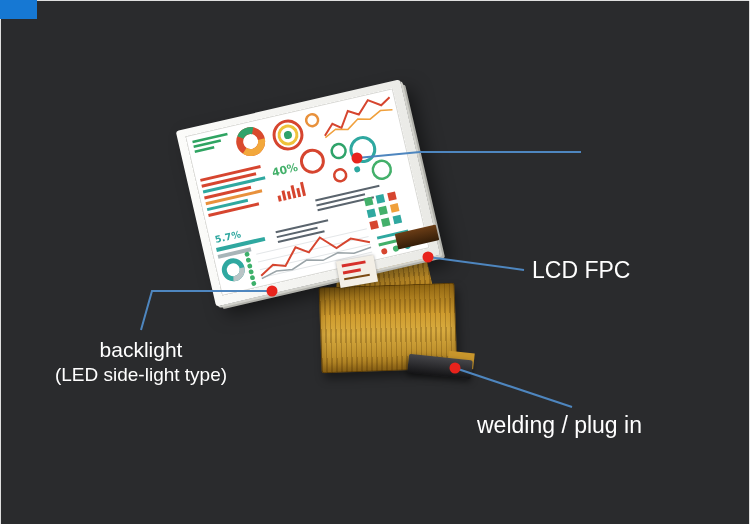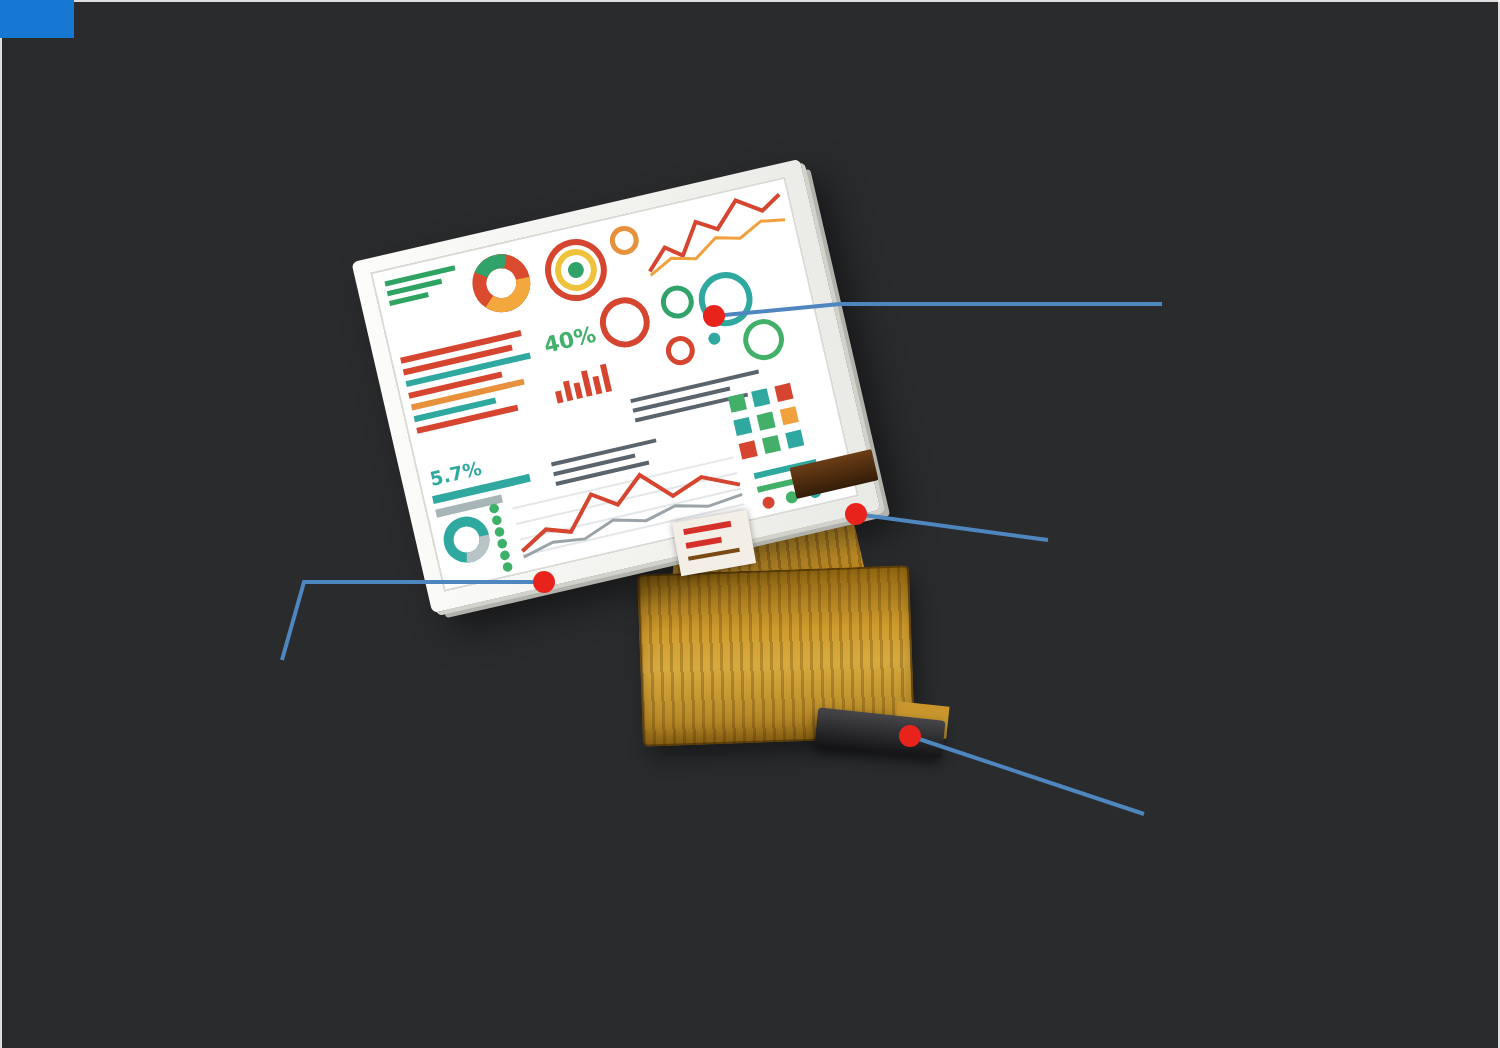--- a/index.html
+++ b/index.html
@@ -233,14 +233,20 @@
     <g>
       <polyline points="272,291 152,291 141,330"></polyline>
       <circle cx="272" cy="291" r="5.5"></circle>
     </g>
     <g>
       <polyline points="455,368 572,407"></polyline>
       <circle cx="455" cy="368" r="5.5"></circle>
     </g>
   </svg>
 
+  <div class="label label-lcd">LCD FPC</div>
+  <div class="label label-backlight">
+    <div class="l1">backlight</div>
+    <div class="l2">(LED side-light type)</div>
+  </div>
+  <div class="label label-welding">welding / plug in</div>
 
 </div>
 
 </body></html>

